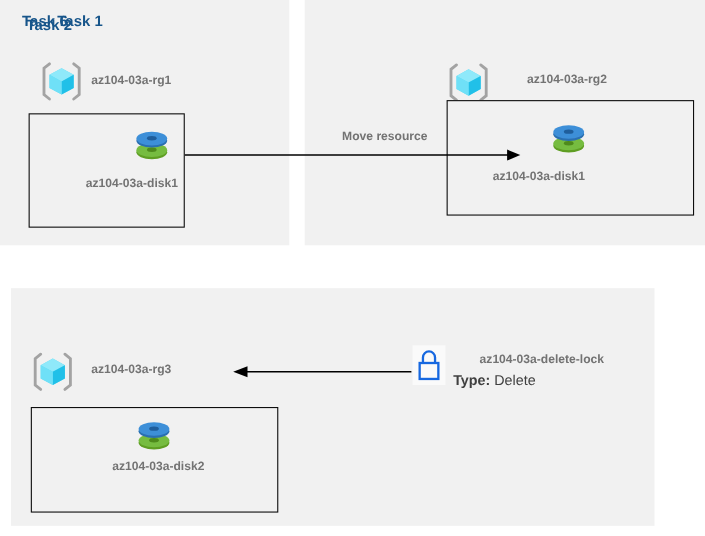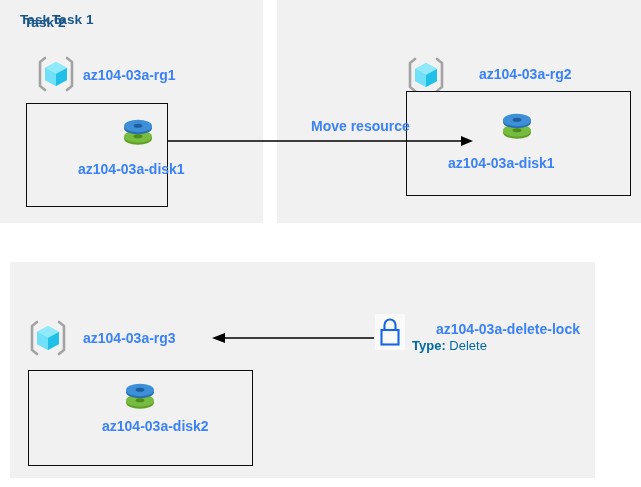--- a/index.html
+++ b/index.html
@@ -50,35 +50,35 @@
   .disk-icon{position:absolute;width:38px;height:38px;}
   #disk1-icon{left:119px;top:114px;}
   #disk2-icon{left:498px;top:108px;}
   #disk3-icon{left:121px;top:378px;}
 
   
   #lock-icon{position:absolute;left:375px;top:314px;width:30px;height:36px;background:#fafafa;}
 
   .label{
     position:absolute;
-    font-size:14px;
+    font-size:11px;
     font-weight:bold;
-    color:#3b82f6;
+    color:#737373;
     white-space:nowrap;
   }
   #rg1-label{left:83px;top:67px;}
   #rg2-label{left:455px;top:66px;margin-left:24px;}
   #rg3-label{left:83px;top:330px;}
   #disk1-label{left:78px;top:161px;}
   #disk2-label{left:448px;top:155px;}
   #disk3-label{left:78px;top:418px;margin-left:24px;}
   #move-label{left:279px;top:118px;padding-left:32px;}
 
   #lock-label{left:436px;top:321px;}
-  #lock-type{position:absolute;left:412px;top:338px;font-size:13px;color:#0369a1;white-space:nowrap;}
+  #lock-type{position:absolute;left:412px;top:338px;font-size:13px;color:#404040;white-space:nowrap;}
   #lock-type b{font-weight:bold;}
 
   
   .arrow-svg{position:absolute;overflow:visible;}
   #move-arrow{left:168px;top:131px;width:310px;height:20px;}
   #lock-arrow{left:212px;top:328px;width:162px;height:20px;}
 </style>
 </head>
 <body>
 

